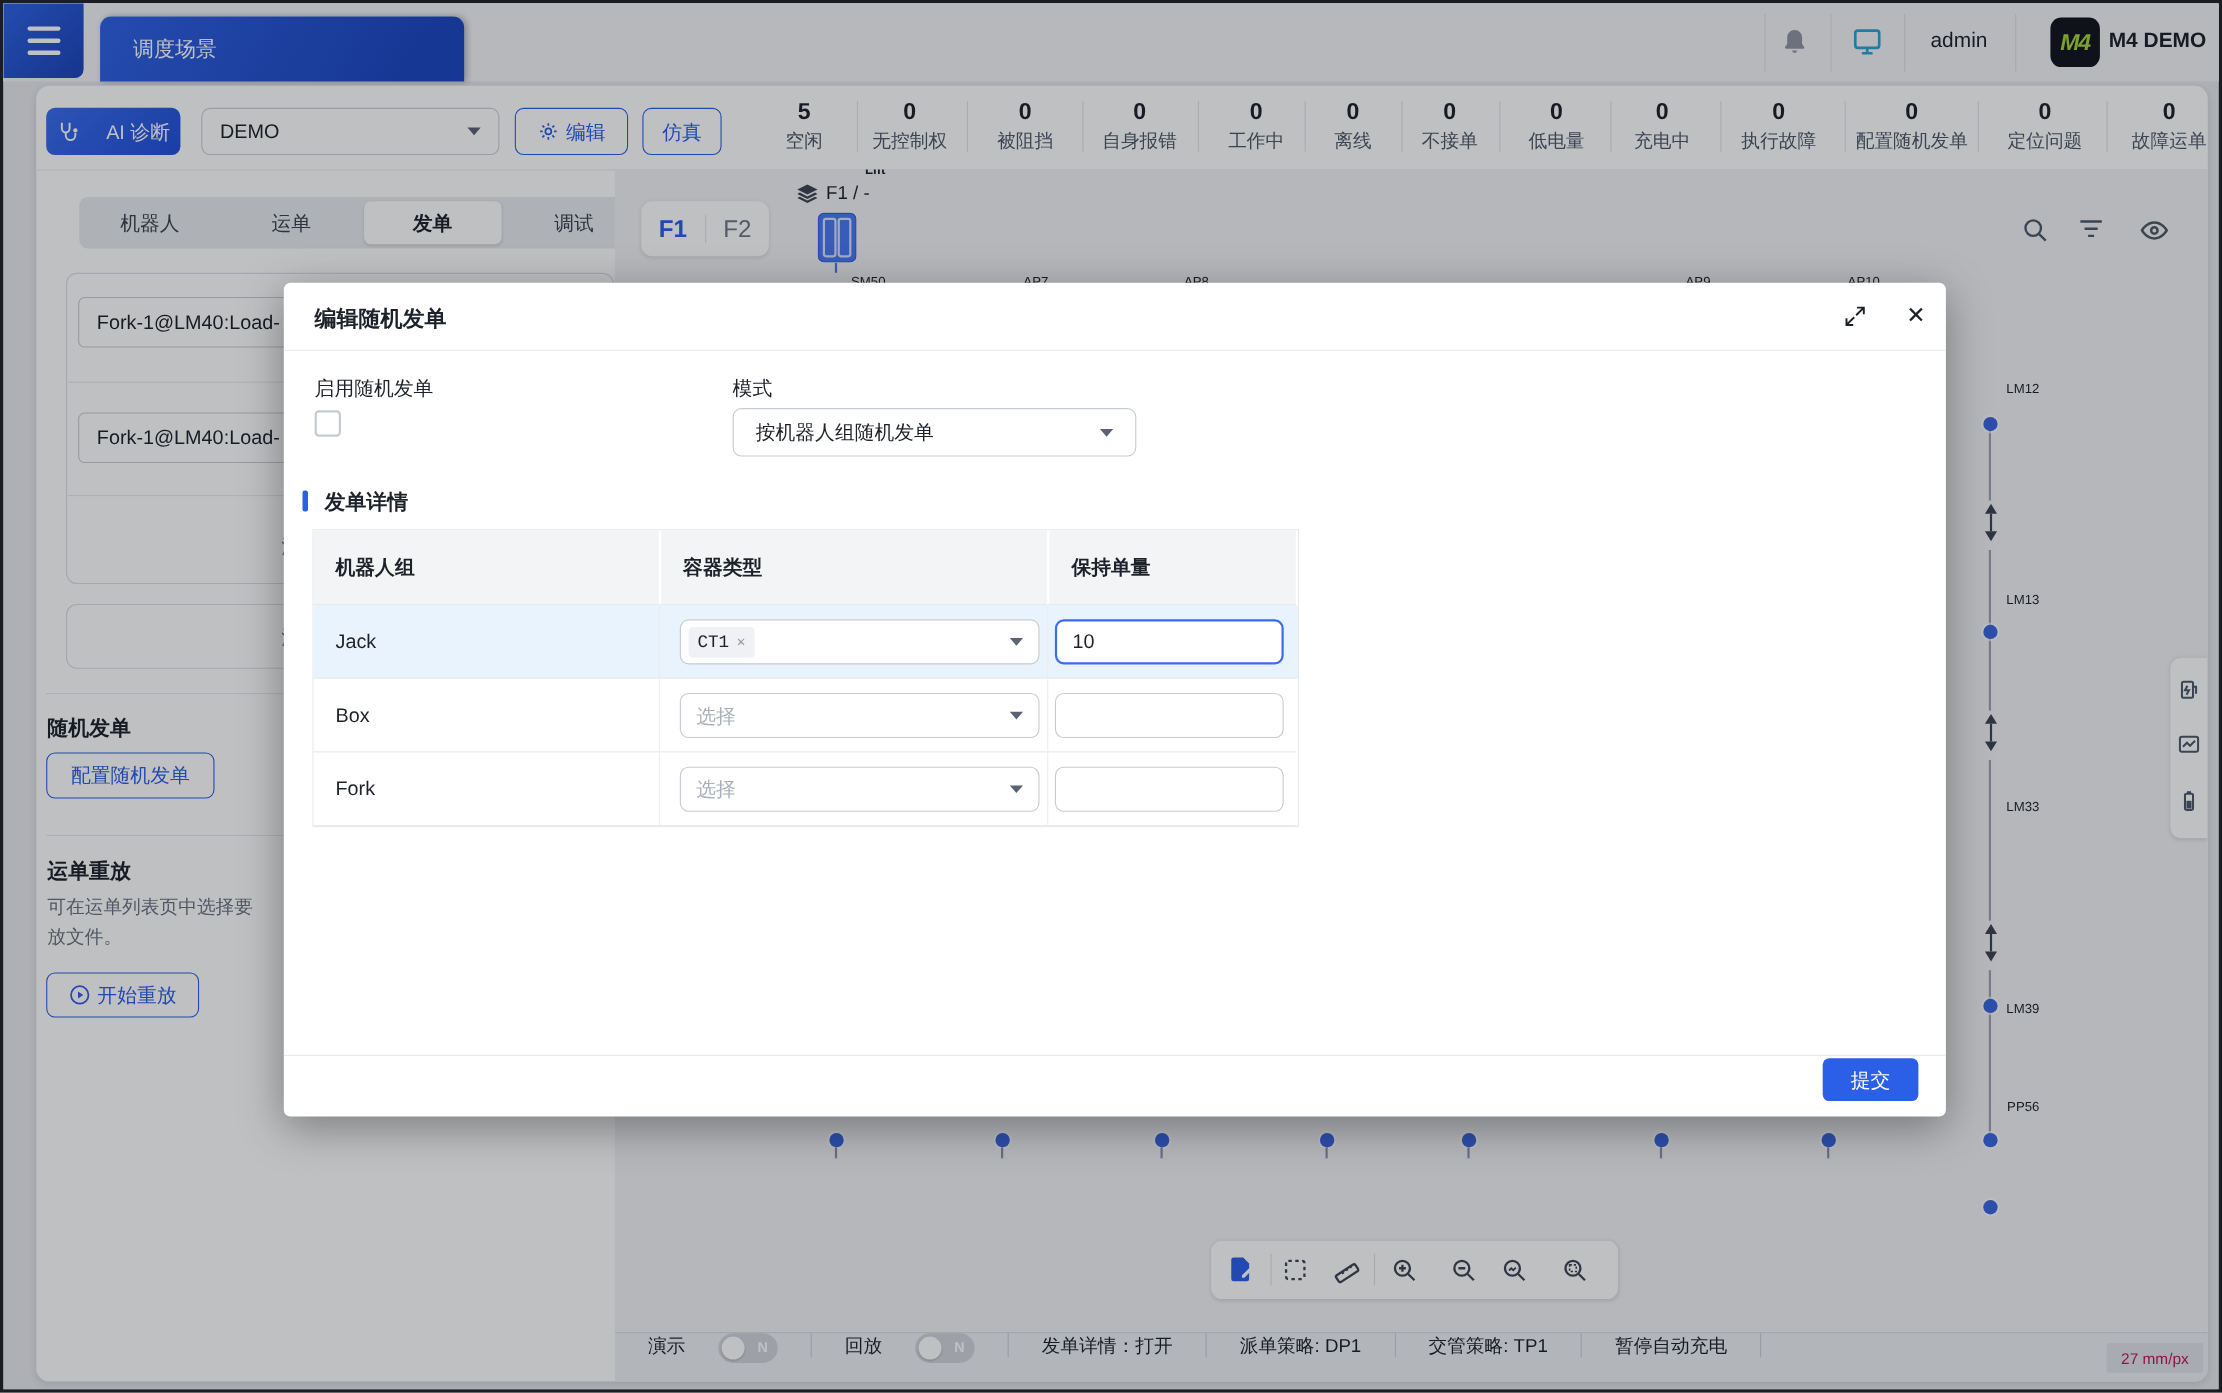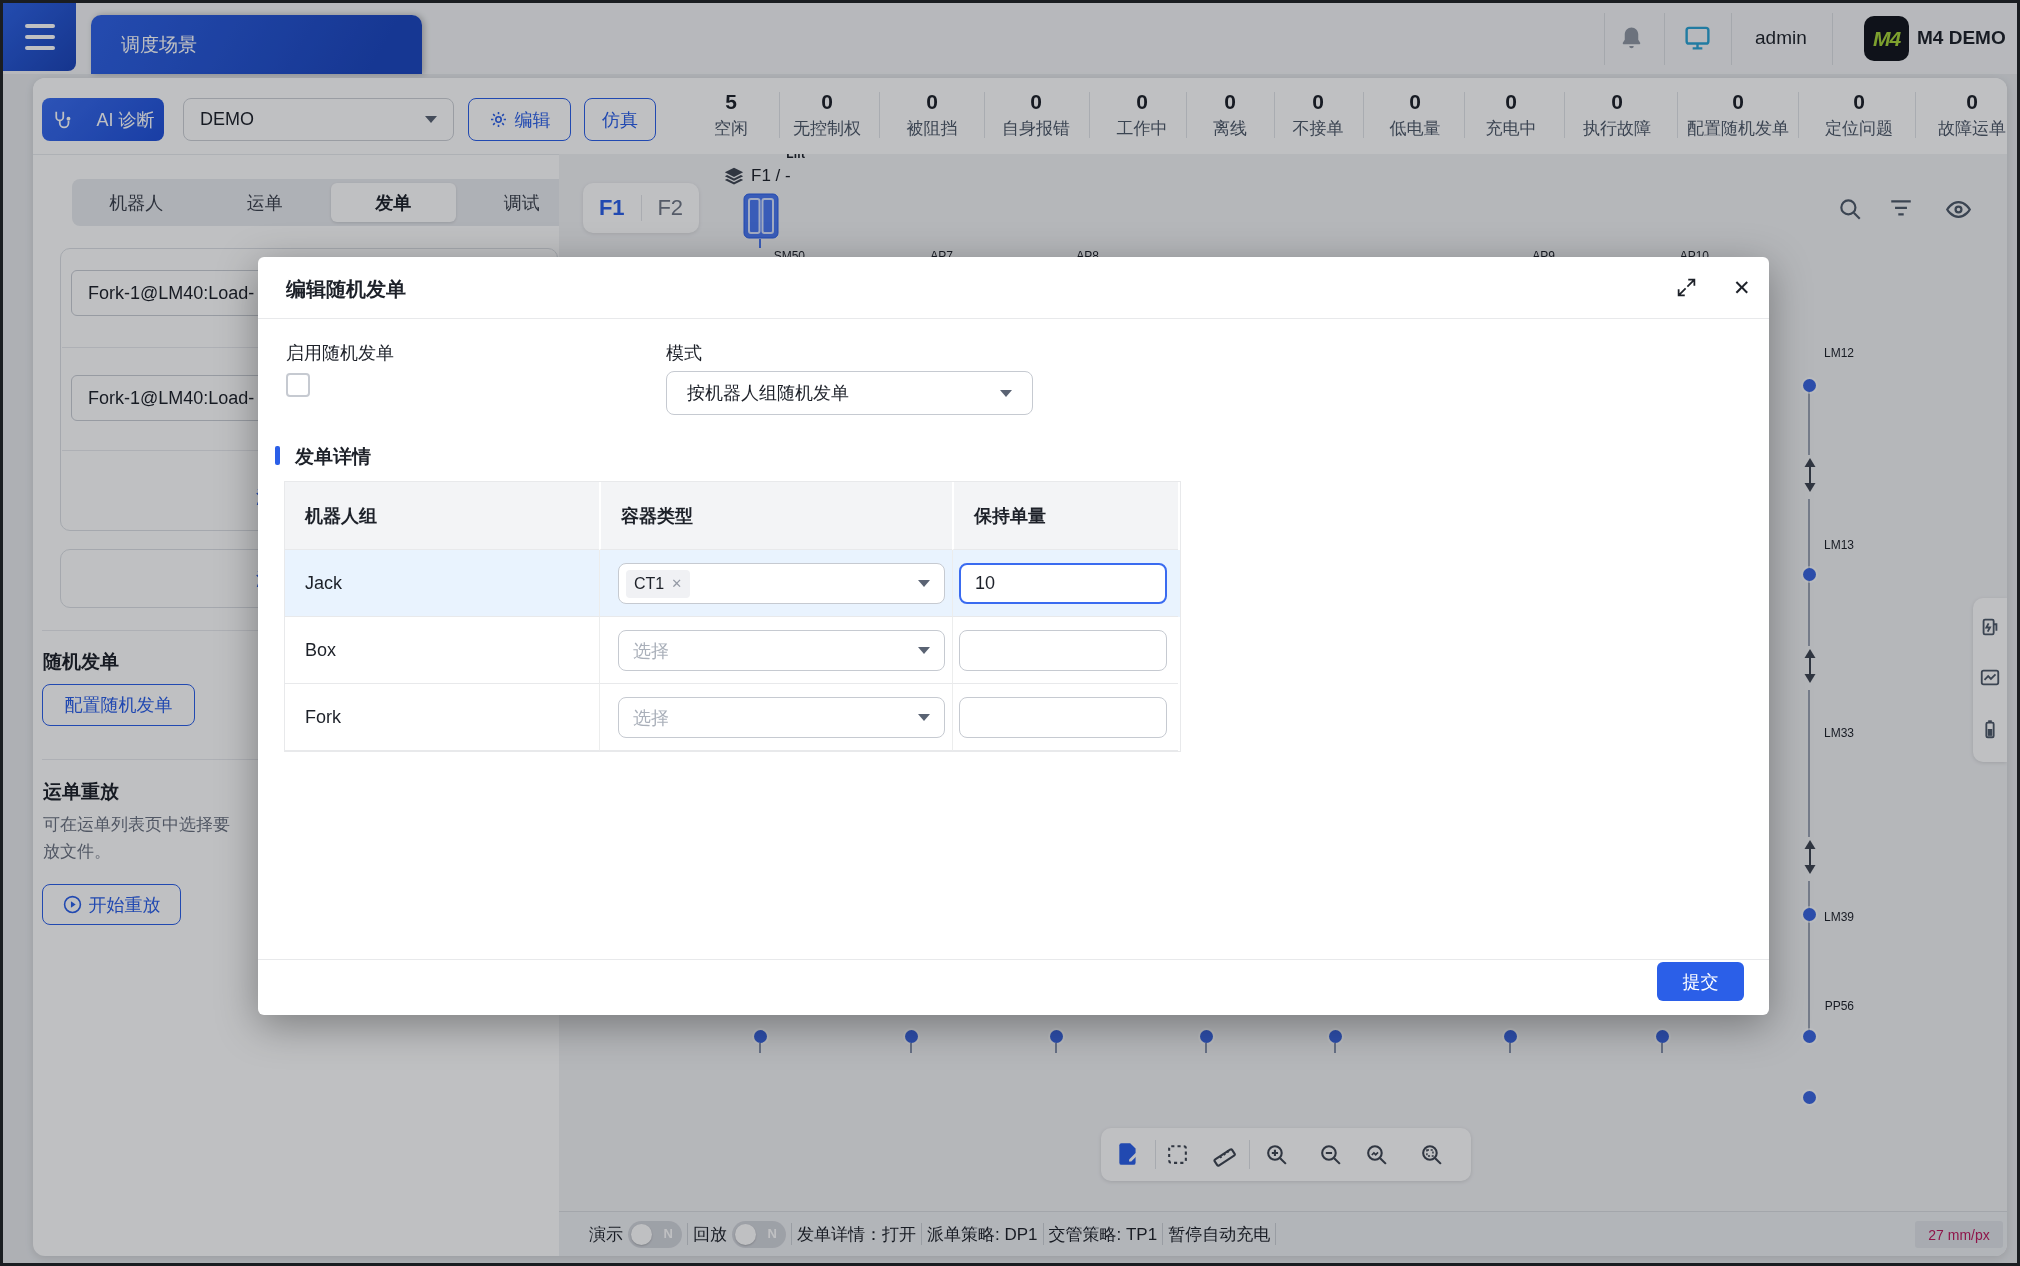--- a/index.html
+++ b/index.html
@@ -61,21 +61,21 @@
   .vline{position:absolute;width:2px;background:#9ba4b4;}
   .arrowchip{position:absolute;background:#f2f3f5;padding:2px 1px;}
   .map-toolbar{position:absolute;left:542px;top:974px;width:370px;height:53px;background:#fff;border-radius:10px;
                box-shadow:0 1px 4px rgba(0,0,0,.12);}
   .mt-sep{position:absolute;top:12px;width:1px;height:29px;background:#dfe2e6;}
   .mt-ic{position:absolute;top:14px;cursor:pointer;}
   .right-rail{position:absolute;right:0;top:444px;width:34px;height:152px;background:#fff;border-radius:10px 0 0 10px;
               box-shadow:0 1px 4px rgba(0,0,0,.12);display:flex;flex-direction:column;align-items:center;justify-content:space-around;padding:6px 0;}
   
   .footer{position:absolute;left:526px;top:1133px;width:1448px;height:45px;background:#eef0f3;border-top:1px solid #d9dce1;
-          display:flex;align-items:center;gap:5px;padding-left:30px;box-sizing:border-box;font-size:17px;color:#1d2129;}
+          display:flex;gap:30px;padding-left:30px;box-sizing:border-box;font-size:17px;color:#1d2129;}
   .toggle{width:54px;height:27px;border-radius:14px;background:#d2d5db;position:relative;cursor:pointer;}
   .toggle .knob{position:absolute;left:3px;top:3px;width:21px;height:21px;border-radius:50%;background:#fff;box-shadow:0 1px 2px rgba(0,0,0,.2);}
   .toggle .tg-n{position:absolute;right:9px;top:5px;color:#fff;font-size:13px;font-weight:bold;}
   .f-sep{width:1px;height:22px;background:#ccd0d6;}
   .scale-badge{position:absolute;right:4px;top:9px;width:88px;height:27px;background:#e0e3e8;border-radius:3px;
                display:flex;align-items:center;justify-content:center;font-size:14px;color:#be185d;}
   
   .backdrop{position:absolute;inset:0;background:rgba(8,12,20,.26);z-index:40;}
   .modal{position:absolute;left:255px;top:254px;width:1511px;height:758px;background:#fff;border-radius:6px;
          box-shadow:0 10px 40px rgba(0,0,0,.35);z-index:50;}
@@ -84,21 +84,21 @@
   .m-x{position:absolute;top:20px;font-size:21px;color:#1d2129;cursor:pointer;line-height:22px;}
   .m-label{position:absolute;font-size:18px;color:#1d2129;}
   .checkbox{position:absolute;left:28px;top:116px;width:20px;height:20px;border:2px solid #c6cad1;border-radius:4px;background:#fff;cursor:pointer;}
   .m-select{border:1.5px solid #c6cad1;border-radius:8px;background:#fff;display:flex;align-items:center;
             box-sizing:border-box;font-size:18px;cursor:pointer;}
   .sec-bar{position:absolute;width:5px;height:19px;background:#2b5fe8;border-radius:2px;}
   .tbl{position:absolute;left:26px;top:224px;width:895px;border:1px solid #e8e9eb;border-collapse:separate;border-spacing:0;}
   .tbl .hrow div{background:#f3f4f6;font-size:18px;font-weight:600;color:#1d2129;}
   .trow{display:flex;}
   .tcell{box-sizing:border-box;border-bottom:1px solid #e8e9eb;display:flex;align-items:center;padding-left:20px;font-size:18px;position:relative;}
-  .c1{width:314px;}.c2{width:353px;border-left:2px solid #fff;}.c3{width:226px;border-left:2px solid #fff;}
+  .c1{width:314px;}.c2{width:353px;border-left:2px solid #fff;font-family:Liberation Mono, monospace;}.c3{width:226px;border-left:2px solid #fff;}
   .brow .c2,.brow .c3{border-left:1px solid #eceded;}
   .hrow .tcell{height:68px;}
   .brow .tcell{height:67px;padding-left:0;}
   .brow .c1{padding-left:20px;text-align:right;}
   .rowsel{position:absolute;left:18px;top:13px;width:327px;height:41px;}
   .rowipt{position:absolute;left:6px;top:13px;width:208px;height:41px;border:1.5px solid #c6cad1;border-radius:8px;background:#fff;
           box-sizing:border-box;display:flex;align-items:center;padding-left:14px;font-size:18px;cursor:text;}
   .rowipt.focus{border:2px solid #3a6bf0;}
   .tag{display:inline-flex;align-items:center;gap:7px;background:#f0f1f4;border-radius:4px;padding:5px 8px;font-size:16px;color:#1d2129;}
   .tag .x{color:#949aa5;font-size:13px;cursor:pointer;}

